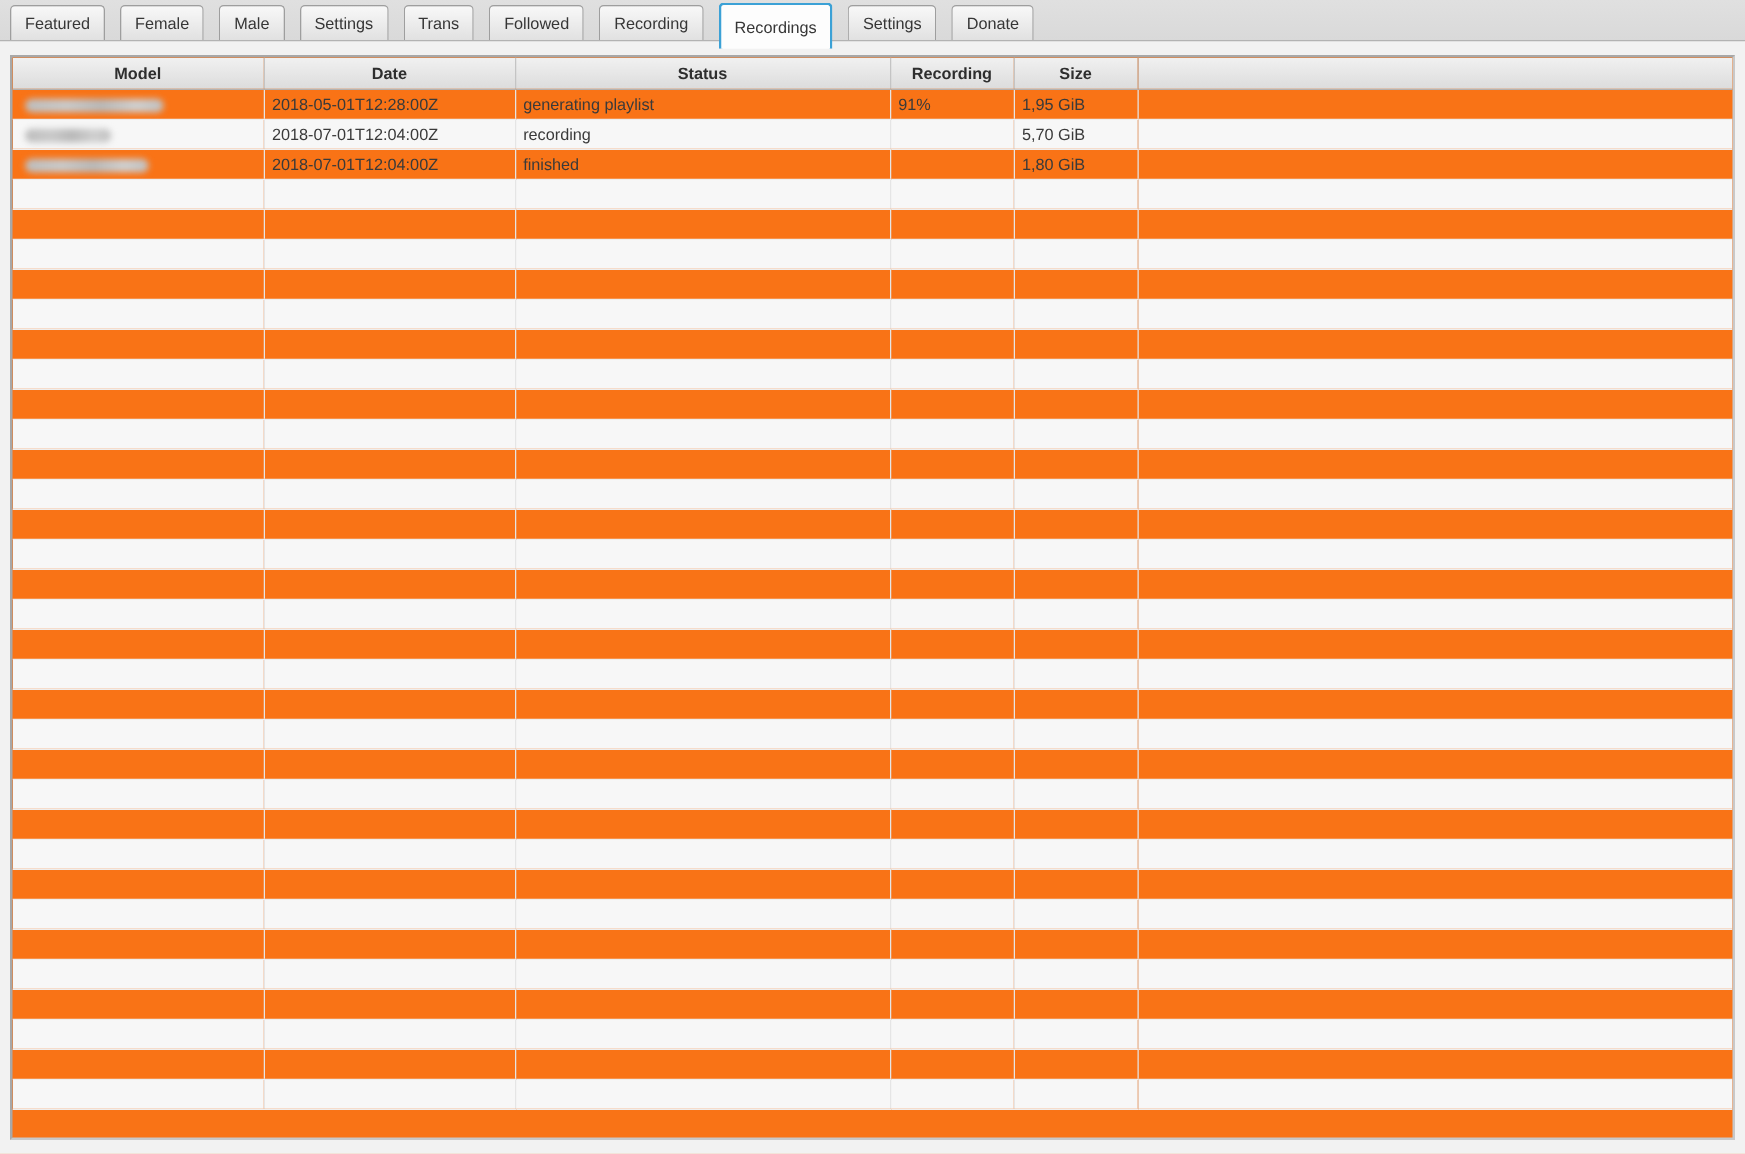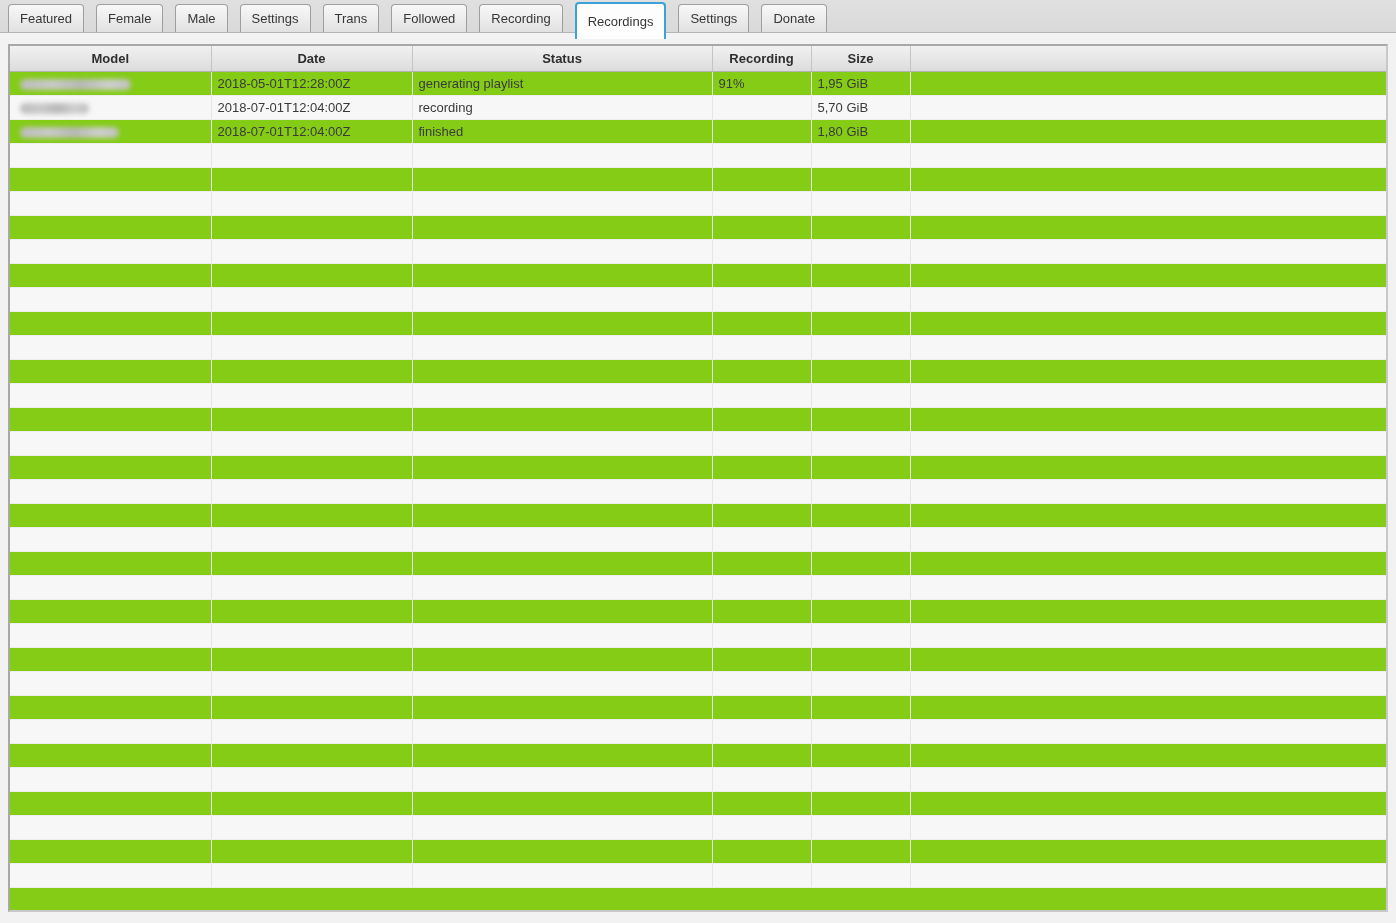--- a/index.html
+++ b/index.html
@@ -41,21 +41,21 @@
   .content {
     position:absolute; left:0; top:34px; right:0; bottom:0;
     background:#f2f2f2;
   }
 
   
   .tableframe {
     position:absolute; left:8px; top:10px; right:8px; bottom:11px;
     border:2px solid;
     border-color:#a8a8a8 #c8c8c8 #c8c8c8 #a8a8a8;
-    background:#84cc16;
+    background:#f97316;
     overflow:hidden;
   }
   table { width:100%; table-layout:fixed; border-collapse:collapse; }
   thead th {
     height:25px;
     background:linear-gradient(#f1f1f1,#dcdcdc);
     border-bottom:1px solid #b2b2b2;
     font-weight:bold; font-size:13px; color:#2e2e2e;
     text-align:center; vertical-align:middle;
     white-space:nowrap; overflow:hidden;

